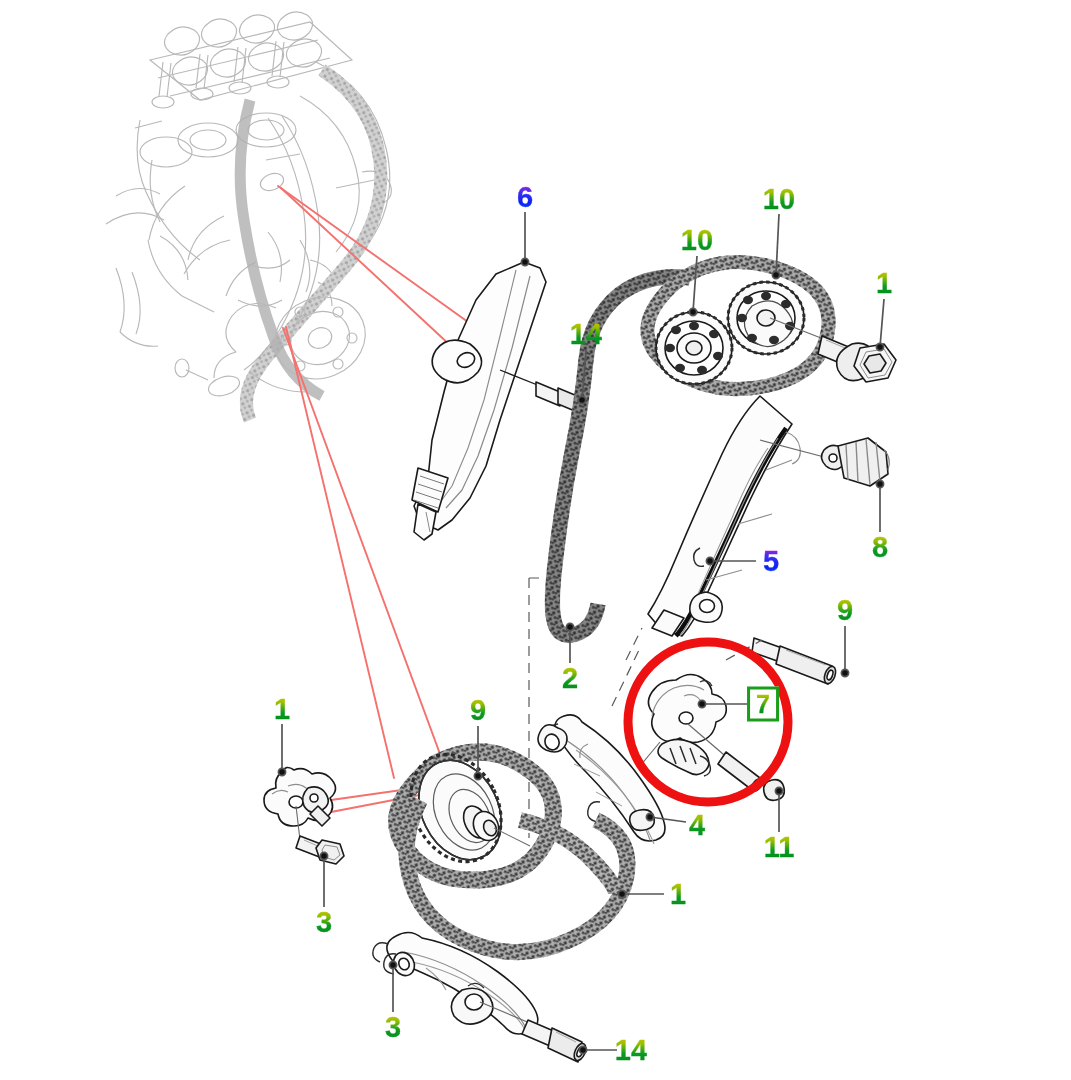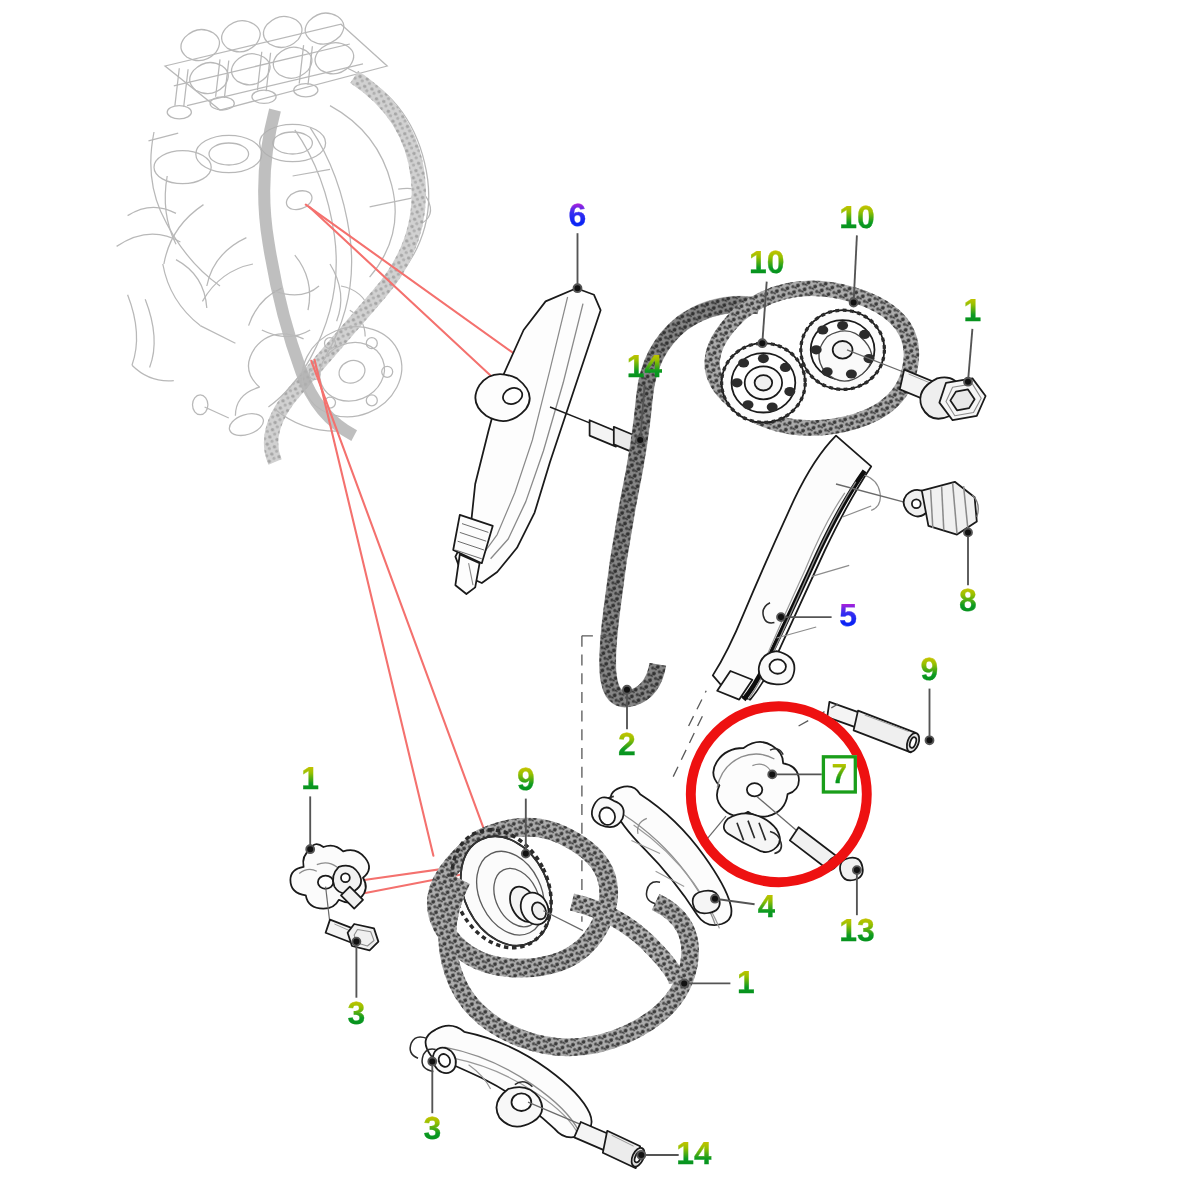--- a/index.html
+++ b/index.html
@@ -500,21 +500,21 @@
   <div class="lbl green" style="left:779px;top:199px;">10</div>
   <div class="lbl green" style="left:884px;top:283px;">1</div>
   <div class="lbl green" style="left:586px;top:334px;">14</div>
   <div class="lbl green" style="left:880px;top:547px;">8</div>
   <div class="lbl blue" style="left:771px;top:561px;">5</div>
   <div class="lbl green" style="left:845px;top:610px;">9</div>
   <div class="lbl green" style="left:570px;top:678px;">2</div>
   <div class="lbl selected" style="left:763px;top:704px;">
     <span class="num">7</span>
   </div>
-  <div class="lbl green" style="left:779px;top:847px;">13</div>
+  <div class="lbl green" style="left:779px;top:847px;">11</div>
   <div class="lbl green" style="left:697px;top:825px;">4</div>
   <div class="lbl green" style="left:282px;top:709px;">1</div>
   <div class="lbl green" style="left:478px;top:710px;">9</div>
   <div class="lbl green" style="left:324px;top:922px;">3</div>
   <div class="lbl green" style="left:678px;top:894px;">1</div>
   <div class="lbl green" style="left:393px;top:1027px;">3</div>
   <div class="lbl green" style="left:631px;top:1050px;">14</div>
 
 </div>
 

